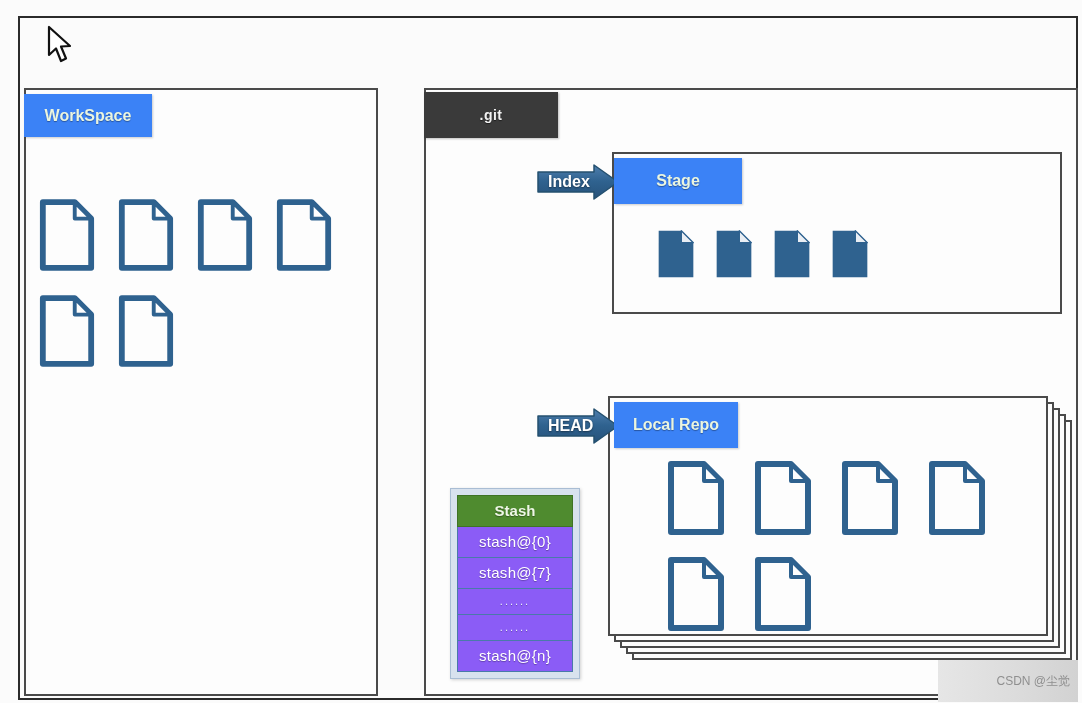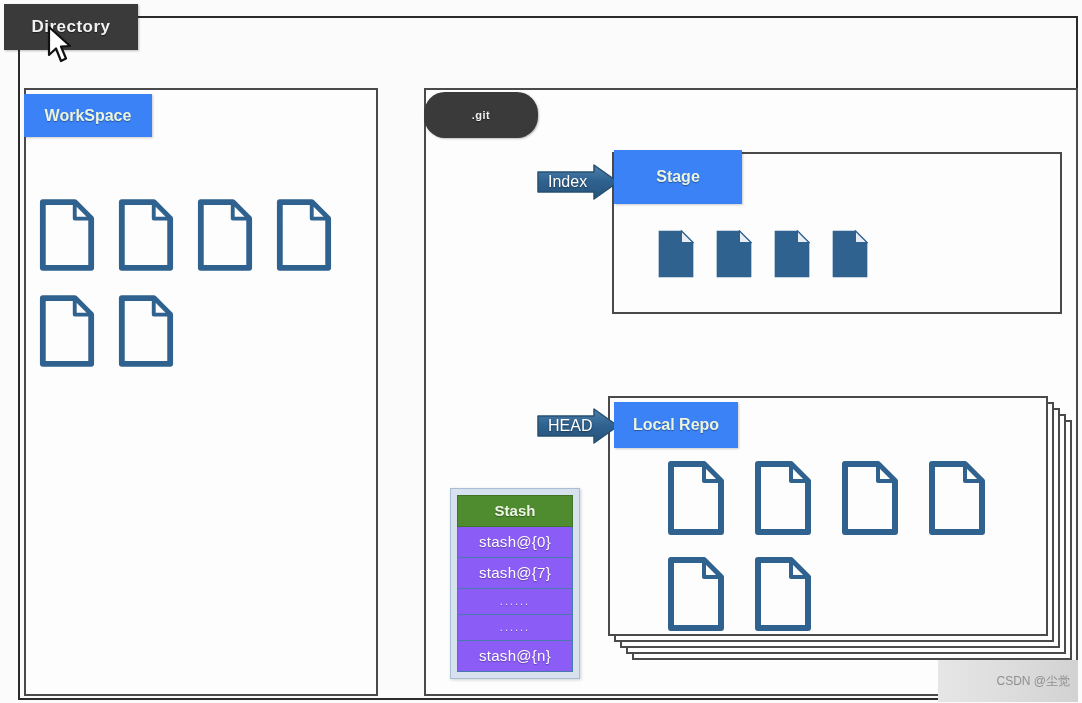--- a/index.html
+++ b/index.html
@@ -55,25 +55,24 @@
   #tab-directory {
     left: 4px;
     top: 4px;
     width: 134px;
     height: 46px;
     font-size: 17px;
   }
   #tab-git {
     left: 424px;
     top: 92px;
-    width: 114px;
+    width: 134px;
     height: 46px;
-    font-size: 11px;
+    font-size: 14px;
     z-index: 6;
-    border-radius: 21px;
   }
 
   
   .green-tab {
     position: absolute;
     background: #3b82f6;
     color: #eaf5e0;
     font-weight: bold;
     display: flex;
     align-items: center;
@@ -84,23 +83,23 @@
   }
   #tab-workspace {
     left: 24px;
     top: 94px;
     width: 128px;
     height: 43px;
     z-index: 6;
   }
   #tab-stage {
     left: 614px;
-    top: 150px;
+    top: 158px;
     width: 128px;
-    height: 54px;
+    height: 46px;
     z-index: 6;
   }
   #tab-localrepo {
     left: 614px;
     top: 402px;
     width: 124px;
     height: 46px;
     z-index: 6;
   }
 
@@ -200,21 +199,21 @@
     left: 0;
     top: 0;
     width: 100%;
     height: 100%;
     display: flex;
     align-items: center;
     justify-content: flex-start;
     padding-left: 12px;
     box-sizing: border-box;
     color: #ffffff;
-    font-weight: normal;
+    font-weight: bold;
     font-size: 16px;
     text-shadow: 0 1px 2px rgba(0,0,0,.45);
     pointer-events: none;
   }
   #arrow-index { left: 536px; top: 163px; width: 84px; height: 38px; }
   #arrow-head  { left: 536px; top: 407px; width: 84px; height: 38px; justify-content: center; }
 
   
   #stash-table {
     position: absolute;
@@ -326,23 +325,20 @@
           <path d="M5,4 L38,4 L55,21 L55,72 L5,72 Z" fill="#fdfdfd" stroke="#2f628f" stroke-width="6" stroke-linejoin="round"></path>
           <path d="M38,4 L55,21 L38,21 Z" fill="#fdfdfd" stroke="#2f628f" stroke-width="4" stroke-linejoin="round"></path>
         </svg>
         <svg width="60" height="76" viewBox="0 0 60 76" class="doc">
           <path d="M5,4 L38,4 L55,21 L55,72 L5,72 Z" fill="#fdfdfd" stroke="#2f628f" stroke-width="6" stroke-linejoin="round"></path>
           <path d="M38,4 L55,21 L38,21 Z" fill="#fdfdfd" stroke="#2f628f" stroke-width="4" stroke-linejoin="round"></path>
         </svg>
       </div>
   </div>
 
-  <div class="dark-tab" id="tab-directory">
-    <span>Directory</span>
-  </div>
 
   <div class="dark-tab" id="tab-git">
     <span>.git</span>
   </div>
 
   <div class="green-tab" id="tab-workspace">
     <span>WorkSpace</span>
   </div>
 
   <div class="green-tab" id="tab-stage">

